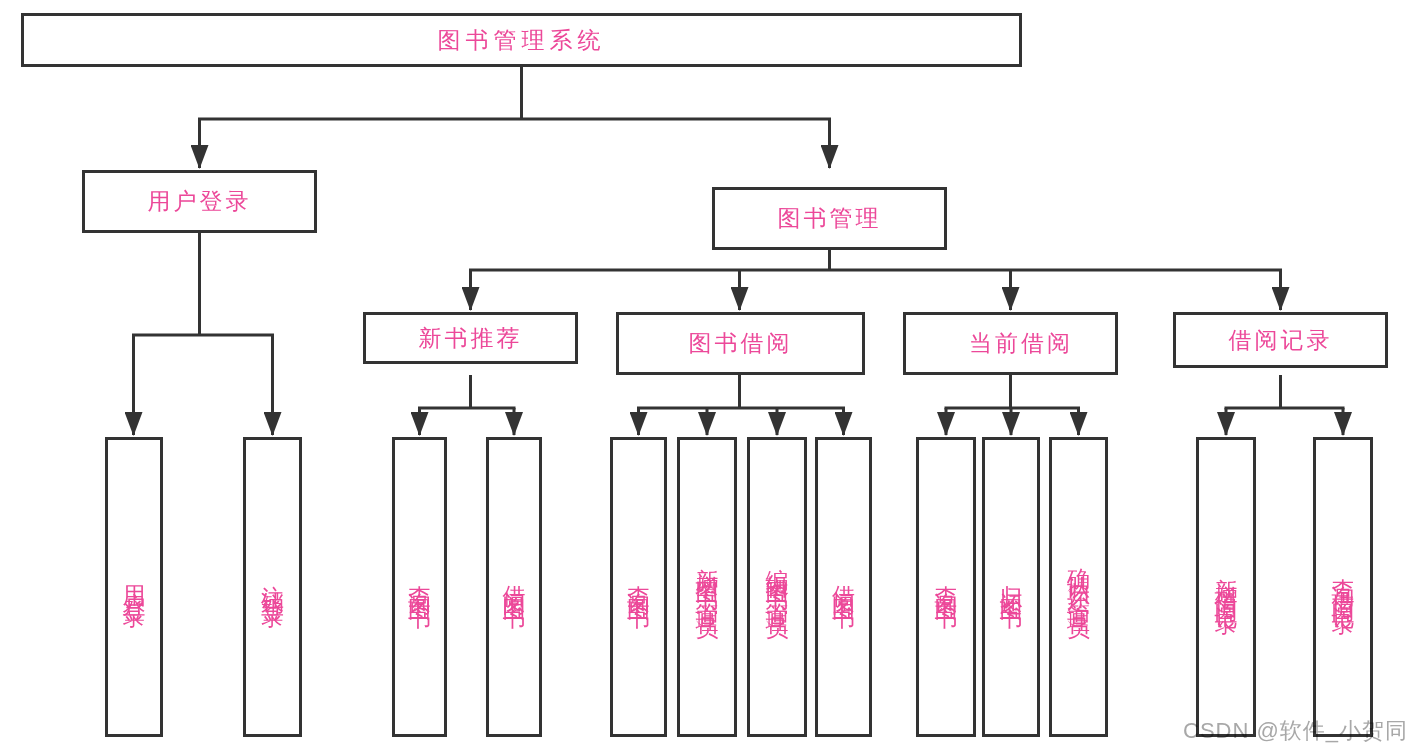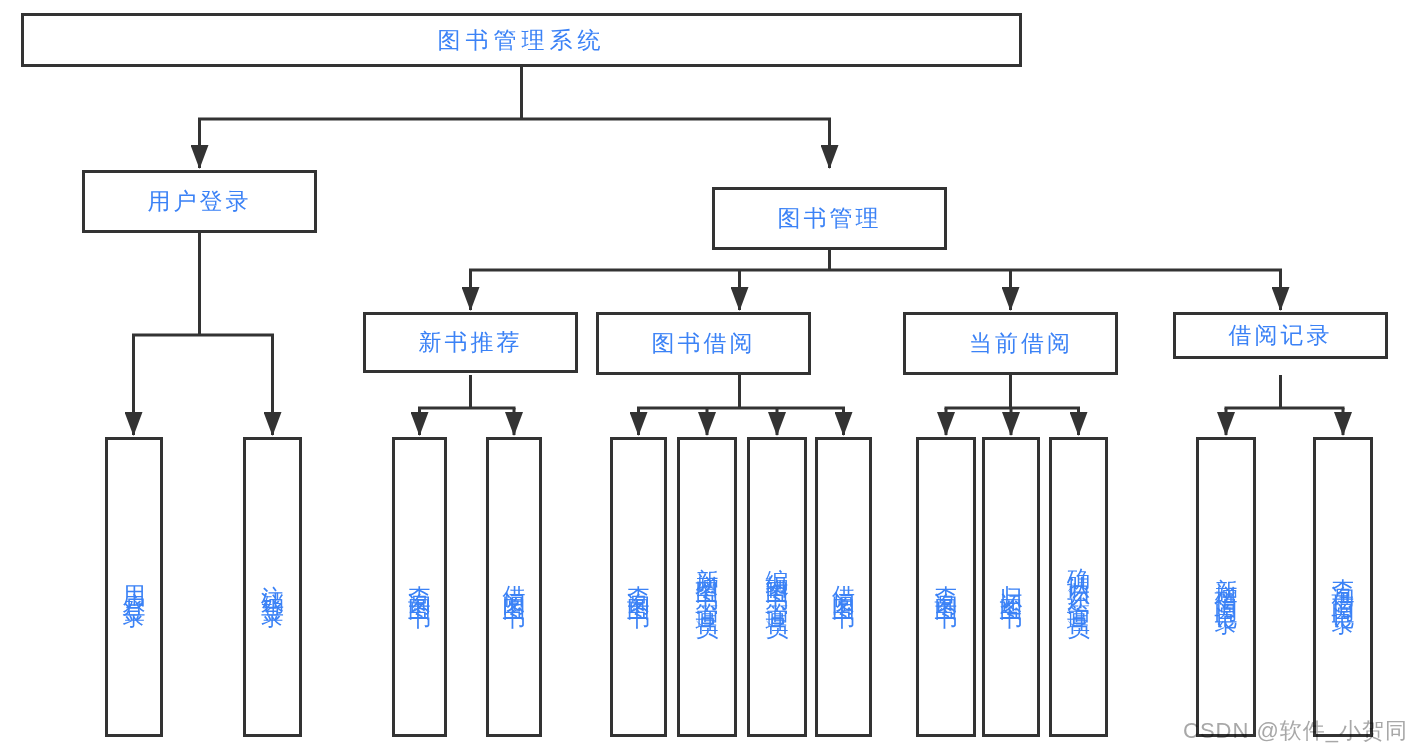--- a/index.html
+++ b/index.html
@@ -23,21 +23,21 @@
   }
   .connectors line {
     stroke: #333333;
     stroke-width: 3;
   }
   .node {
     position: absolute;
     box-sizing: border-box;
     border: 3px solid #333333;
     background: #ffffff;
-    color: #3b82f6;
+    color: #ec4899;
     display: flex;
     align-items: center;
     justify-content: center;
     font-size: 23px;
     letter-spacing: 3px;
     text-align: center;
     line-height: 1;
   }
   .node.root {
     letter-spacing: 5px;
@@ -110,24 +110,24 @@
     <line x1="1224.5" y1="408" x2="1344.5" y2="408"></line>
     <line x1="1226" y1="408" x2="1226" y2="435" marker-end="url(#ah)"></line>
     <line x1="1343" y1="408" x2="1343" y2="435" marker-end="url(#ah)"></line>
   </svg>
 
   <div class="node root" style="left:21px; top:13px; width:1001px; height:54px;">图书管理系统</div>
 
   <div class="node" style="left:82px; top:170px; width:235px; height:63px;">用户登录</div>
   <div class="node" style="left:712px; top:170px; width:235px; height:63px;margin-top:17px;">图书管理</div>
 
-  <div class="node" style="left:363px; top:312px; width:215px; height:61px;">新书推荐</div>
-  <div class="node" style="left:596px; top:312px; width:215px; height:63px;">图书借阅</div>
+  <div class="node" style="left:363px; top:312px; width:215px; height:52px;">新书推荐</div>
+  <div class="node" style="left:616px; top:312px; width:249px; height:63px;">图书借阅</div>
   <div class="node" style="left:903px; top:312px; width:215px; height:63px;padding-left:21px;">当前借阅</div>
-  <div class="node" style="left:1173px; top:312px; width:215px; height:47px;">借阅记录</div>
+  <div class="node" style="left:1173px; top:312px; width:215px; height:56px;">借阅记录</div>
 
   <div class="node v" style="left:105px; top:437px; width:58px; height:300px;">用户登录</div>
   <div class="node v" style="left:243px; top:437px; width:59px; height:300px;">注销登录</div>
 
   <div class="node v" style="left:392px; top:437px; width:55px; height:300px;">查询图书</div>
   <div class="node v" style="left:486px; top:437px; width:56px; height:300px;">借阅图书</div>
 
   <div class="node v" style="left:610px; top:437px; width:57px; height:300px;">查询图书</div>
   <div class="node v" style="left:677px; top:437px; width:60px; height:300px;">新增图书（管理员）</div>
   <div class="node v" style="left:747px; top:437px; width:60px; height:300px;">编辑图书（管理员）</div>

